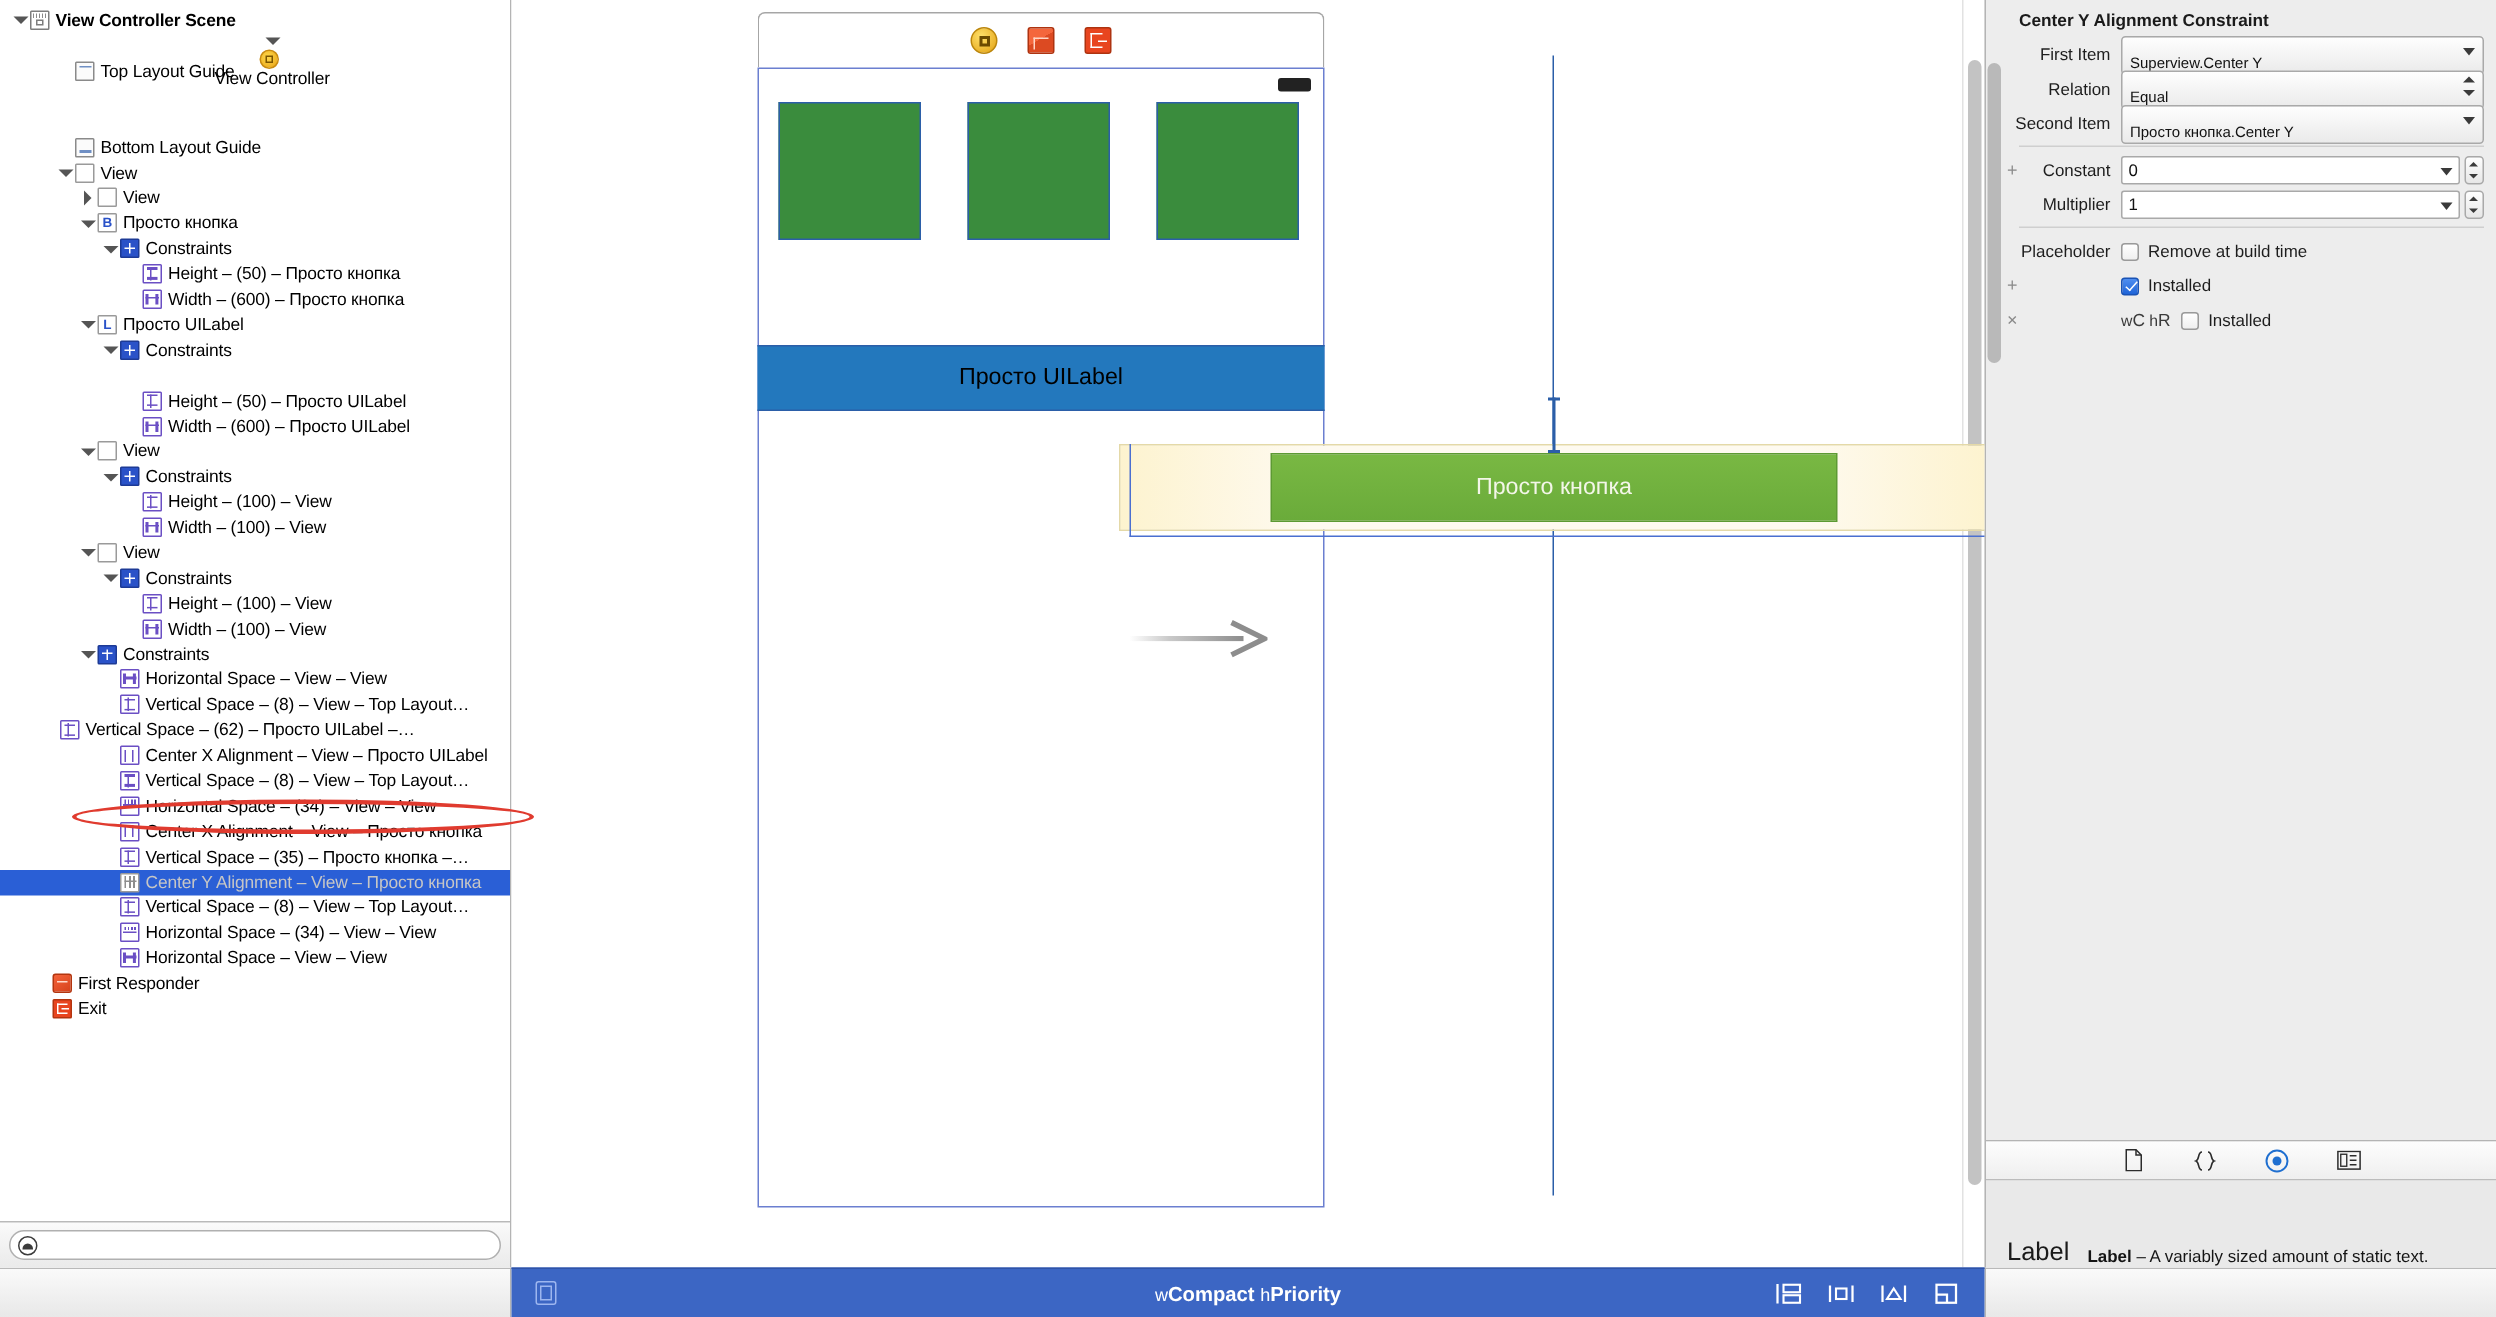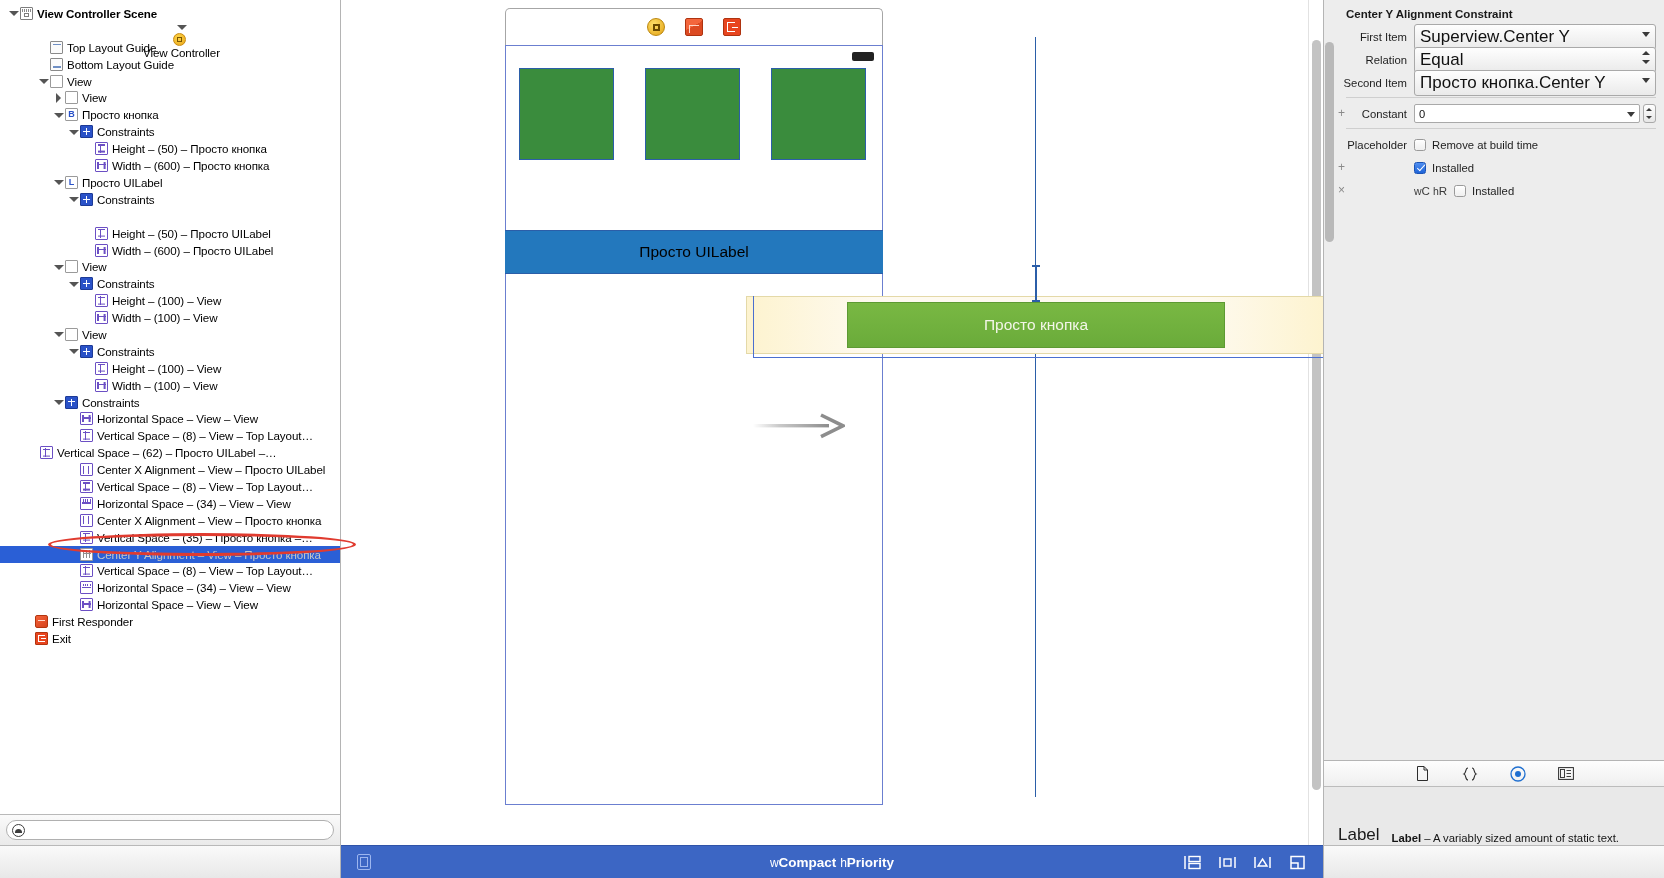--- a/index.html
+++ b/index.html
@@ -424,23 +424,23 @@
   .fplus {
     width: 11px; flex: 0 0 11px;
     font-size: 12px; color: #8a8a8a;
     text-align: center; line-height: 19px;
   }
   .popup {
     flex: 1 1 auto; height: 19px;
     background: linear-gradient(#fefefe,#eaeaea);
     border: 1px solid #a9a9a9;
     border-radius: 3px;
-    display: flex; align-items: center;
+    display: flex; 
     padding: 12px 5px;
-    font-size: 17px; color: #111;
+    font-size: 10px; color: #111;
     position: relative;
     white-space: nowrap; overflow: hidden;
   }
   .popup .chev {
     position: absolute; right: 5px; top: 7px;
     border-left: 4.5px solid transparent;
     border-right: 4.5px solid transparent;
     border-top: 5px solid #3a3a3a;
   }
   .stepper-inline {
@@ -608,21 +608,21 @@
           <div class="trow" style="padding-left: 23px; flex-direction: column;">
             <span class="disclose open"></span>
             <span class="ico vc"></span>
             <span class="tlabel">View Controller</span>
           </div>
           <div class="trow" style="padding-left: 38px;">
             <span class="disclose "></span>
             <span class="ico guide top"></span>
             <span class="tlabel">Top Layout Guide</span>
           </div>
-          <div class="trow" style="padding-left: 38px;">
+          <div class="trow" style="padding-left: 38px; margin-top: 34px;">
             <span class="disclose "></span>
             <span class="ico guide bot"></span>
             <span class="tlabel">Bottom Layout Guide</span>
           </div>
           <div class="trow" style="padding-left: 38px;">
             <span class="disclose open"></span>
             <span class="ico view"></span>
             <span class="tlabel">View</span>
           </div>
           <div class="trow" style="padding-left: 53px;">
@@ -882,20 +882,29 @@
           <span class="fplus">+</span>
           <span class="flabel" style="flex:0 0 67px">Constant</span>
           <div class="combo">
             <span>0</span>
             <span class="chev"></span>
           </div>
           <div class="stepper"></div>
         </div>
 
 
+        <div class="frow">
+          <span class="fplus"></span>
+          <span class="flabel" style="flex:0 0 67px">Multiplier</span>
+          <div class="combo">
+            <span>1</span>
+            <span class="chev"></span>
+          </div>
+          <div class="stepper"></div>
+        </div>
 
         <div class="hr"></div>
 
         <div class="frow">
           <span class="flabel" style="flex:0 0 78px">Placeholder</span>
           <div class="cbox"></div>
           <span class="cb-text">Remove at build time</span>
         </div>
 
         <div class="frow">

